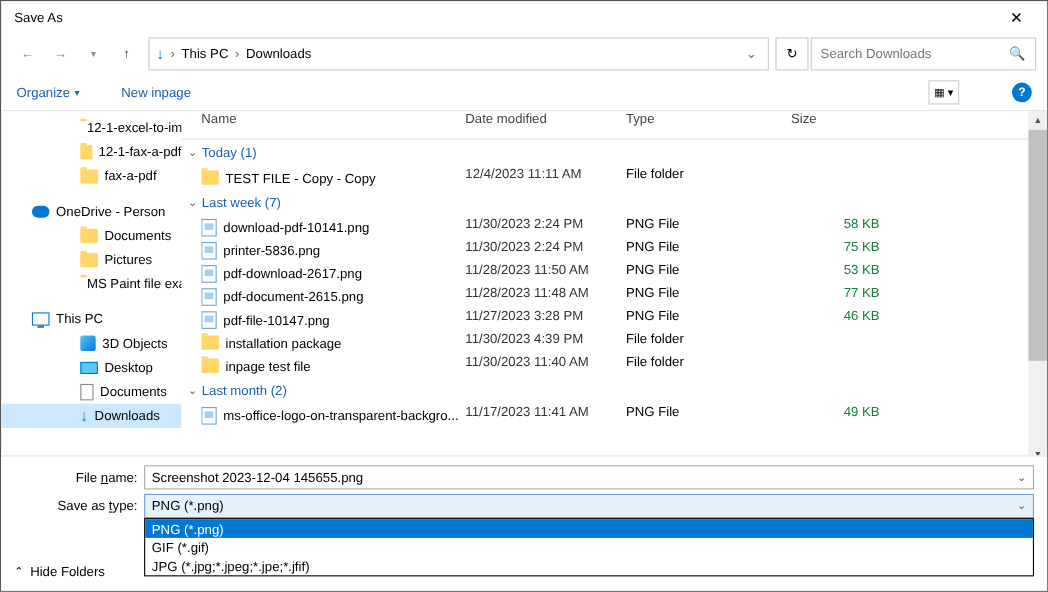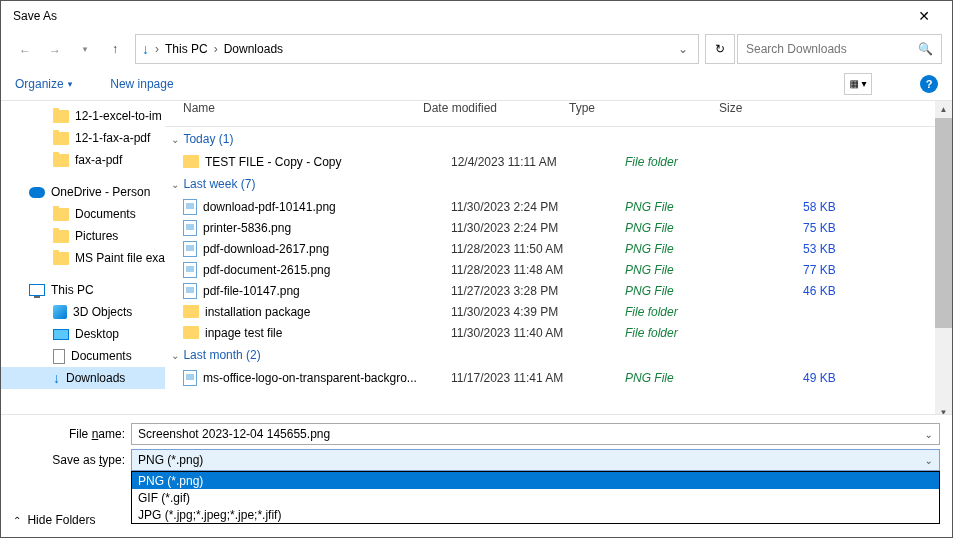--- a/index.html
+++ b/index.html
@@ -23,21 +23,21 @@
 
 .toolbar { height: 34px; display: flex; align-items: center; padding: 0 14px; gap: 38px; border-bottom: 1px solid #e5e5e5; }
 .tool-link { color: #1a5fb4; cursor: pointer; display: flex; align-items: center; gap: 4px; }
 .tool-spacer { flex: 1; }
 .view-btn { width: 28px; height: 22px; border: 1px solid #ccc; display: flex; align-items: center; justify-content: center; cursor: pointer; font-size: 10px; }
 .help-btn { width: 18px; height: 18px; border-radius: 50%; background: #0078d4; color: #fff; display: flex; align-items: center; justify-content: center; font-weight: bold; font-size: 11px; cursor: pointer; margin-left: 10px; }
 
 .main { display: flex; height: 320px; }
 .tree { width: 164px; overflow: hidden; padding-top: 4px; }
 .tree-item { display: flex; align-items: center; height: 22px; padding-left: 28px; gap: 6px; cursor: pointer; white-space: nowrap; }
-.tree-item.indent { padding-left: 52px; }
+.tree-item.indent { padding-left: 72px; }
 .tree-item.selected { background: #cce8ff; }
 .folder-icon { width: 16px; height: 13px; background: #ffd667; border-radius: 1px; position: relative; }
 .folder-icon::before { content:""; position:absolute; top:-2px; left:0; width:6px; height:2px; background:#ffd667; border-radius:1px 1px 0 0; }
 .onedrive-icon { width: 16px; height: 11px; background: #0078d4; border-radius: 6px; }
 .pc-icon { width: 16px; height: 12px; background: #fff; border: 1px solid #0078d4; position: relative; }
 .pc-icon::after { content:""; position:absolute; bottom:-3px; left:4px; width:6px; height:2px; background:#666; }
 .obj3d-icon { width:14px; height:14px; background: linear-gradient(135deg,#5ac8fa,#0078d4); border-radius:2px; }
 .desktop-icon { width:16px; height:11px; background:#5ac8fa; border:1px solid #0078d4; }
 .doc-icon { width:12px; height:15px; background:#fff; border:1px solid #888; }
 .dl-icon { color:#0078d4; font-size:14px; line-height:1; }
@@ -50,25 +50,25 @@
 .col-headers { display: flex; height: 26px; align-items: flex-start; border-bottom: 1px solid #e5e5e5; color: #444; }
 .col-name { width: 258px; padding-left: 18px; }
 .col-date { width: 146px; }
 .col-type { width: 150px; }
 .col-size { width: 90px; }
 .sort-ind { color:#888; font-size:8px; margin-left:4px; }
 
 .group-header { display: flex; align-items: center; height: 24px; padding-left: 6px; color: #1a5fb4; gap: 4px; }
 .chev { font-size: 10px; color: #666; }
 
-.row { display: flex; align-items: center; height: 21px; padding-left: 18px; gap: 28px; }
+.row { display: flex; height: 21px; padding-left: 18px; }
 .row .cell-name { width: 240px; display: flex; align-items: center; gap: 6px; overflow: hidden; white-space: nowrap; text-overflow: ellipsis; }
 .row .cell-date { width: 146px; color: #333; }
-.row .cell-type { width: 150px; color: #15803d; font-style: italic; }
-.row .cell-size { width: 90px; color: #1d4ed8; }
+.row .cell-type { width: 150px; color: #000000; }
+.row .cell-size { width: 90px; color: #15803d; margin-left: 48px; }
 .file-icon { width:14px; height:16px; background:#fff; border:1px solid #69a5d8; position:relative; flex-shrink:0; }
 .file-icon::after { content:""; position:absolute; top:3px; left:2px; right:2px; height:6px; background:#a6d0f0; }
 
 .bottom { position: absolute; bottom: 0; left: 0; right: 0; border-top: 1px solid #e5e5e5; padding: 8px 12px 10px; background: #fff; }
 .field-row { display: flex; align-items: center; margin-bottom: 4px; }
 .field-label { width: 118px; text-align: right; padding-right: 6px; }
 .field-input { flex: 1; height: 22px; border: 1px solid #7a9fd4; padding: 0 6px; display: flex; align-items: center; justify-content: space-between; background: #fff; }
 .field-input.filename { border-color: #aaa; align-items: center; }
 .dropdown-pop { position: absolute; left: 130px; right: 12px; top: 56px; border: 1px solid #000; background: #fff; z-index: 10; }
 .dd-item { height: 17px; padding: 0 6px; display: flex; align-items: center; }

